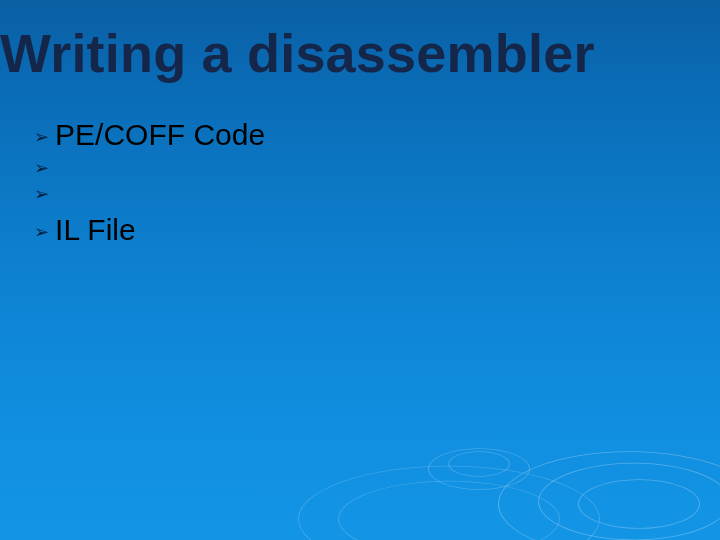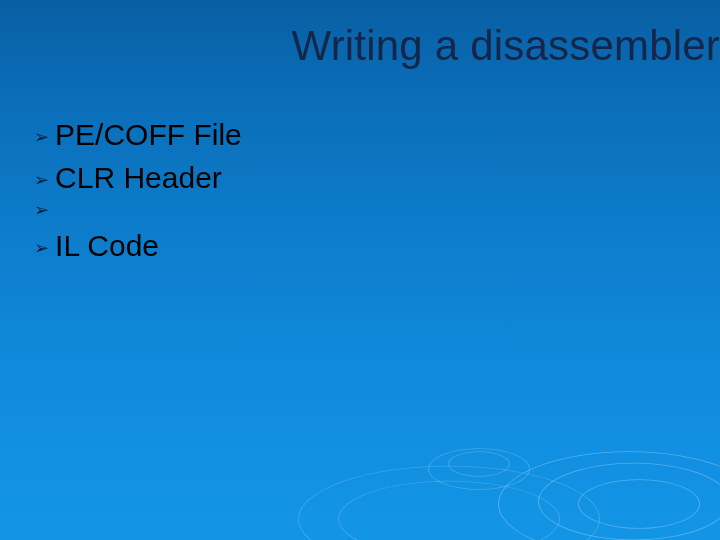--- a/index.html
+++ b/index.html
@@ -20,24 +20,24 @@
       #0c7bc9 40%,
       #108bdc 70%,
       #1395e6 100%);
     color: #000;
   }
   .title {
     position: absolute;
     top: 22px;
     left: 0;
     right: 0;
-    text-align: right;
-    font-size: 42px;
+    text-align: left;
+    font-size: 54px;
     color: #14274b;
-    font-weight: 400;
+    font-weight: 700;
     letter-spacing: 0.2px;
   }
   .body {
     position: absolute;
     top: 115px;
     left: 34px;
     right: 40px;
   }
   .item {
     display: flex;
@@ -73,32 +73,31 @@
 </head>
 <body>
 
 <div class="slide">
 
   <div class="title">Writing a disassembler</div>
 
   <div class="body">
     <div class="item">
       <span class="bullet">➢</span>
-      <span>PE/COFF File</span>
-    </div>
-    <div class="item">
-      <span class="bullet">➢</span>
-      <span>CLR Header</span>
+      <span>PE/COFF Code</span>
     </div>
     <div class="item">
       <span class="bullet">➢</span>
     </div>
     <div class="item">
       <span class="bullet">➢</span>
-      <span>IL Code</span>
+    </div>
+    <div class="item">
+      <span class="bullet">➢</span>
+      <span>IL File</span>
     </div>
   </div>
 
   <div class="ripple r4"></div>
   <div class="ripple r5"></div>
   <div class="ripple r1"></div>
   <div class="ripple r2"></div>
   <div class="ripple r3"></div>
   <div class="ripple r7"></div>
   <div class="ripple r6"></div>

